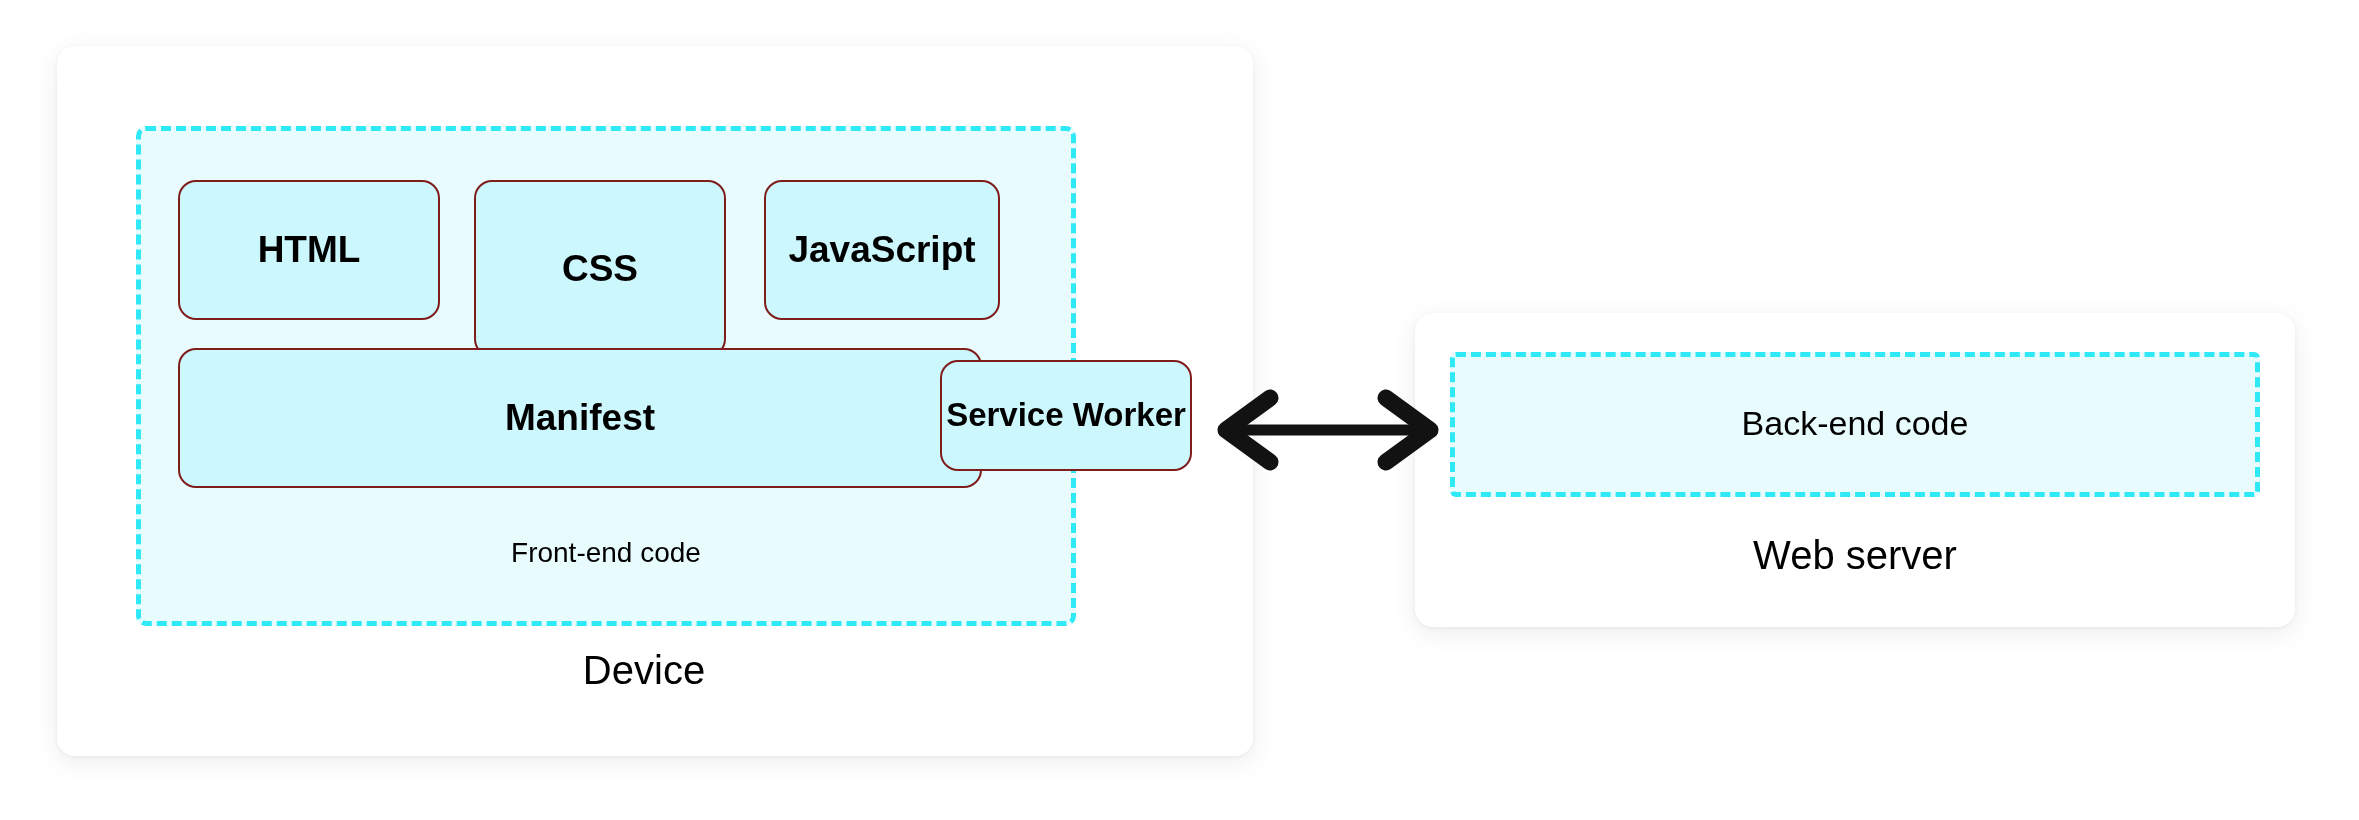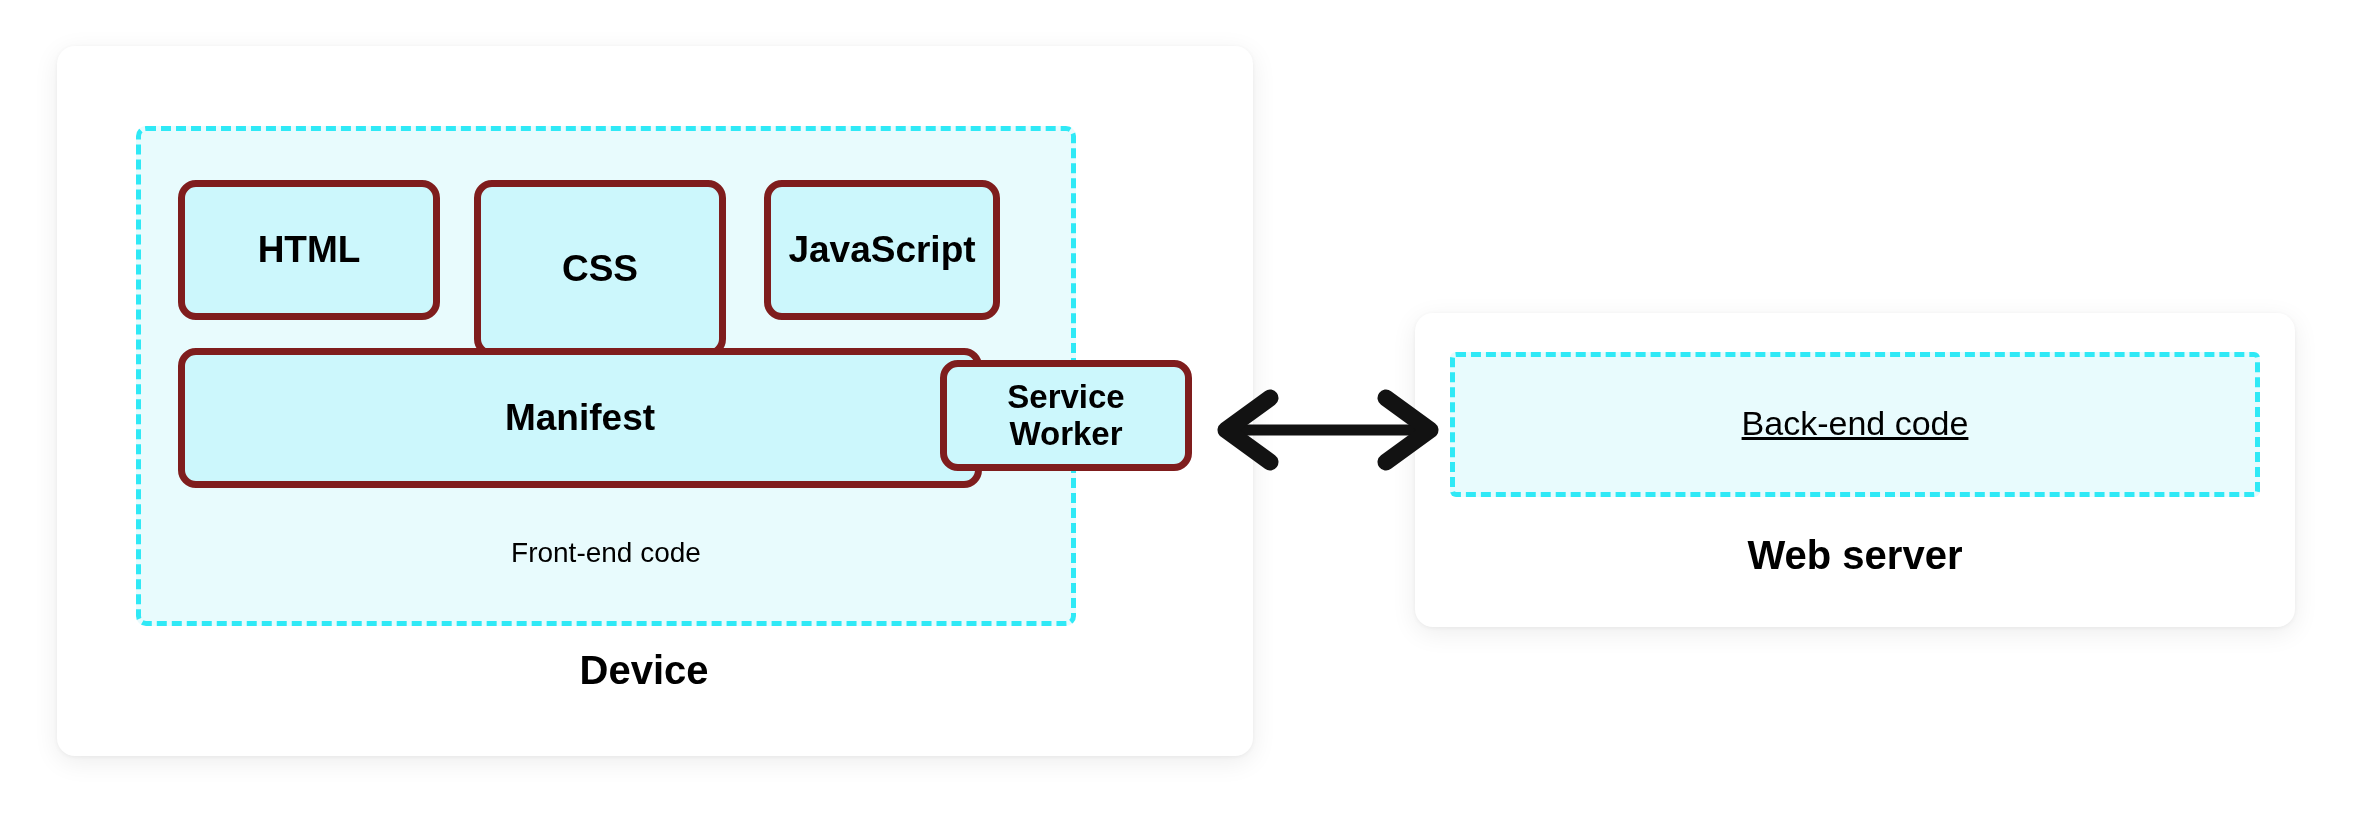--- a/index.html
+++ b/index.html
@@ -59,21 +59,21 @@
     top: 352px;
     width: 810px;
     height: 145px;
     border-radius: 6px;
   }
 
   
   .block {
     position: absolute;
     background: #ccf7fc;
-    border: 7px solid #7f1d1d;
+    border: 2px solid #7f1d1d;
     border-radius: 18px;
     box-sizing: border-box;
     display: flex;
     align-items: center;
     justify-content: center;
     text-align: center;
     color: #000000;
     font-weight: bold;
     line-height: 1.12;
   }
@@ -98,29 +98,28 @@
     left: 136px;
     top: 537px;
     width: 940px;
     font-size: 28px;
   }
   #backend-label {
     left: 1450px;
     top: 404px;
     width: 810px;
     font-size: 34px;
-    text-decoration: underline;
   }
 
   
   .card-label {
     position: absolute;
     color: #000000;
     text-align: center;
-    font-weight: bold;
+    font-weight: normal;
   }
   #device-label {
     left: 46px;
     top: 648px;
     width: 1196px;
     font-size: 40px;
   }
   #server-label {
     left: 1415px;
     top: 533px;

